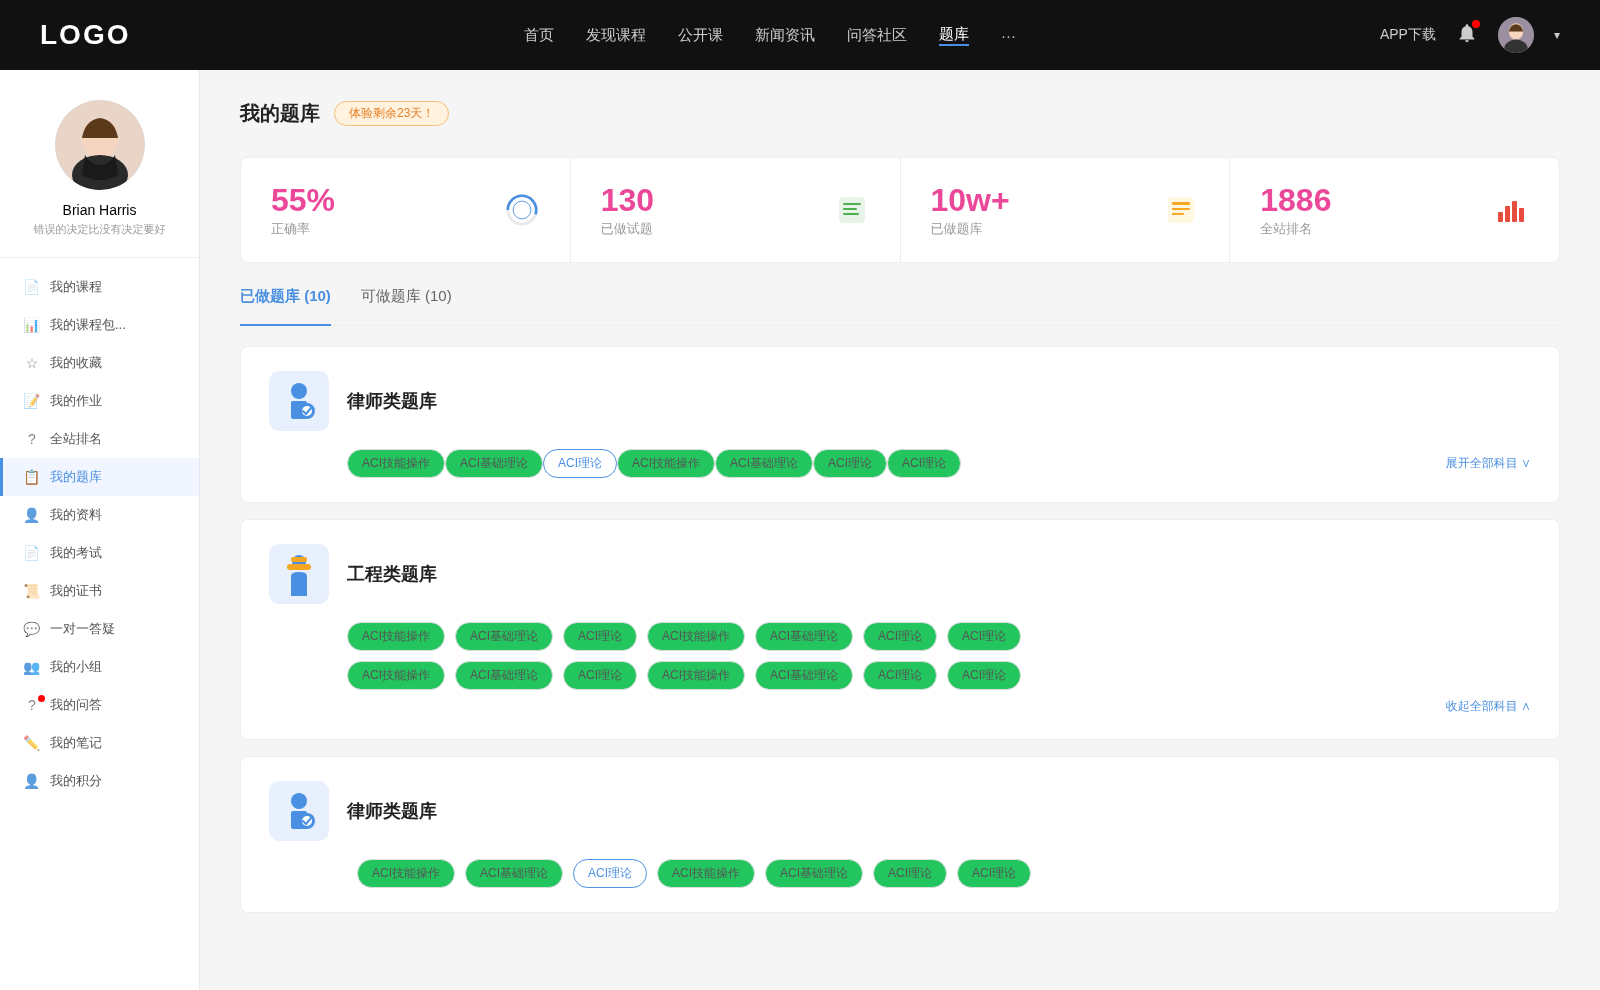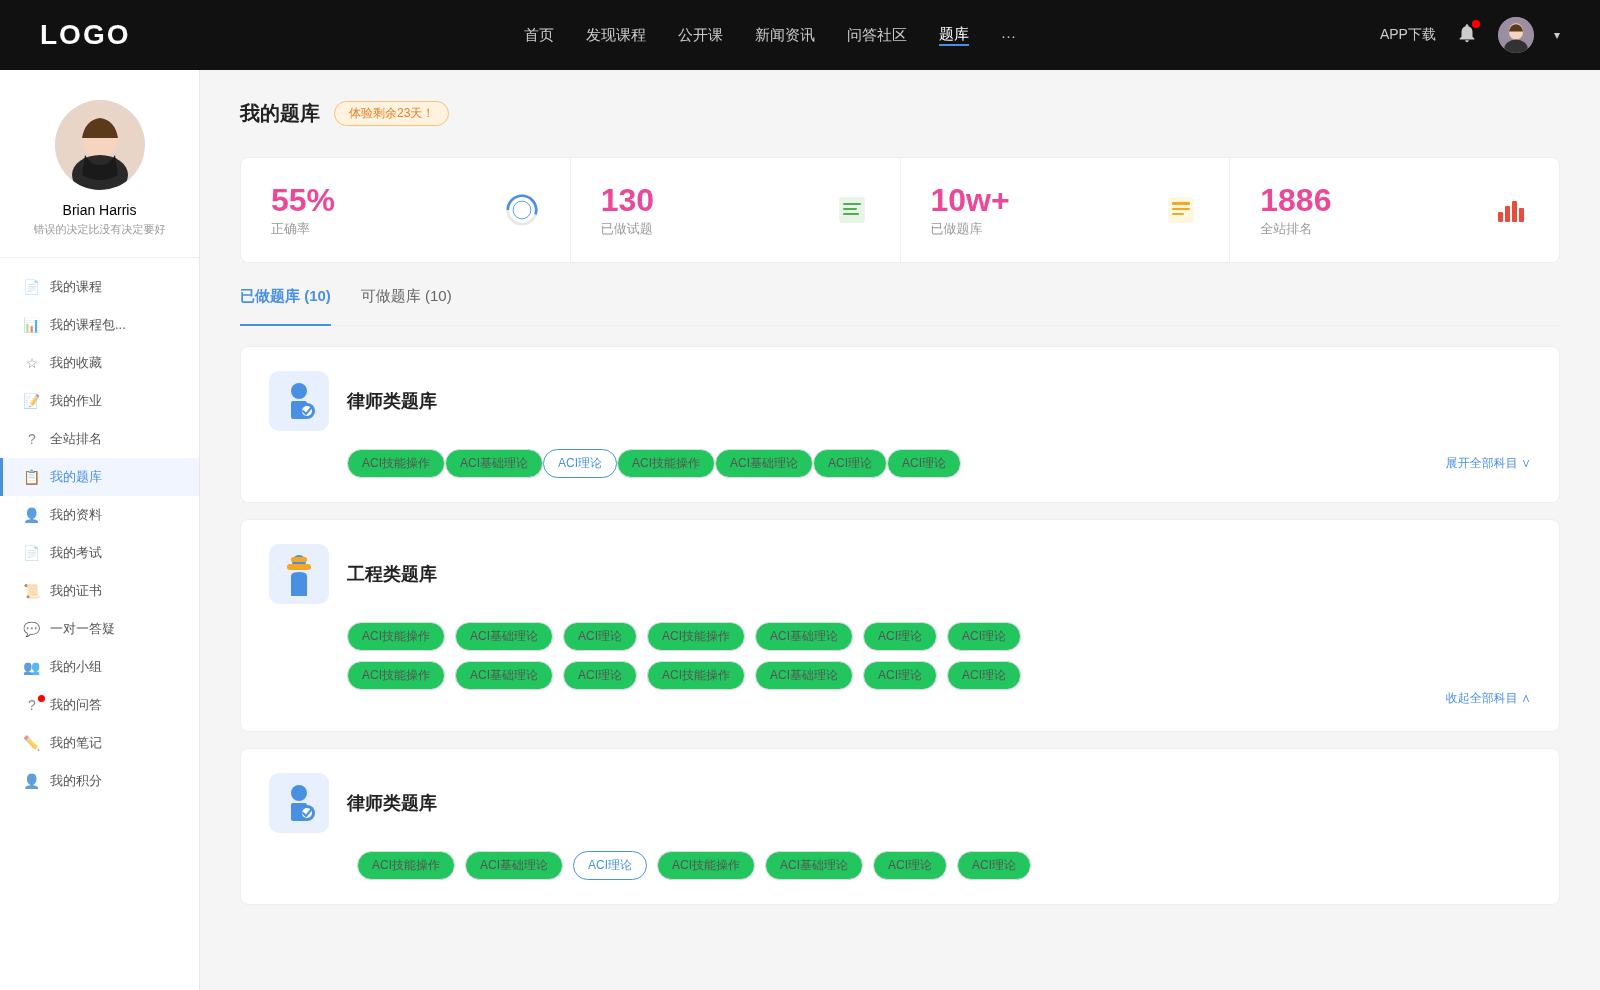--- a/index.html
+++ b/index.html
@@ -57,21 +57,21 @@
     .tab.active::after { content: ''; position: absolute; bottom: -1px; left: 0; right: 0; height: 2px; background: #4a90e2; }
 
     
     .qbank-card { background: #fff; border-radius: 8px; margin-bottom: 16px; padding: 24px 28px; border: 1px solid #eee; }
     .qbank-header { display: flex; align-items: center; gap: 18px; margin-bottom: 18px; }
     .qbank-icon { width: 60px; height: 60px; background: #e8f0fe; border-radius: 10px; display: flex; align-items: center; justify-content: center; flex-shrink: 0; }
     .qbank-title { font-size: 18px; font-weight: 700; color: #222; }
     .tag { padding: 5px 14px; border-radius: 20px; font-size: 12px; color: #555; background: #22c55e; border: 1px solid #ddd; cursor: pointer; white-space: nowrap; }
     .tag.active { border-color: #4a90e2; color: #4a90e2; background: #fff; }
     .expand-link { margin-left: auto; color: #4a90e2; font-size: 12px; cursor: pointer; white-space: nowrap; }
-    .expand-row { display: flex; justify-content: flex-end; margin-top: 0; }
+    .expand-row { display: flex; justify-content: flex-end; margin-top: 8px; }
 
     
     .pie-icon { width: 32px; height: 32px; }
   </style>
 </head>
 <body>
 
 <nav class="nav">
   <span class="nav-logo">LOGO</span>
   <div class="nav-links">

